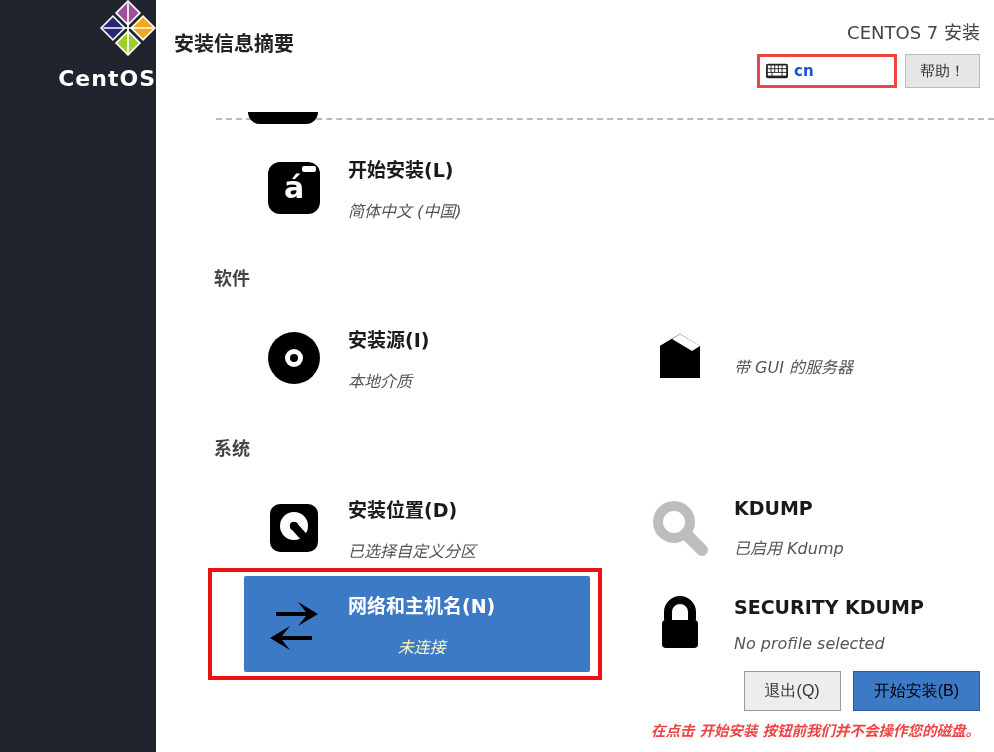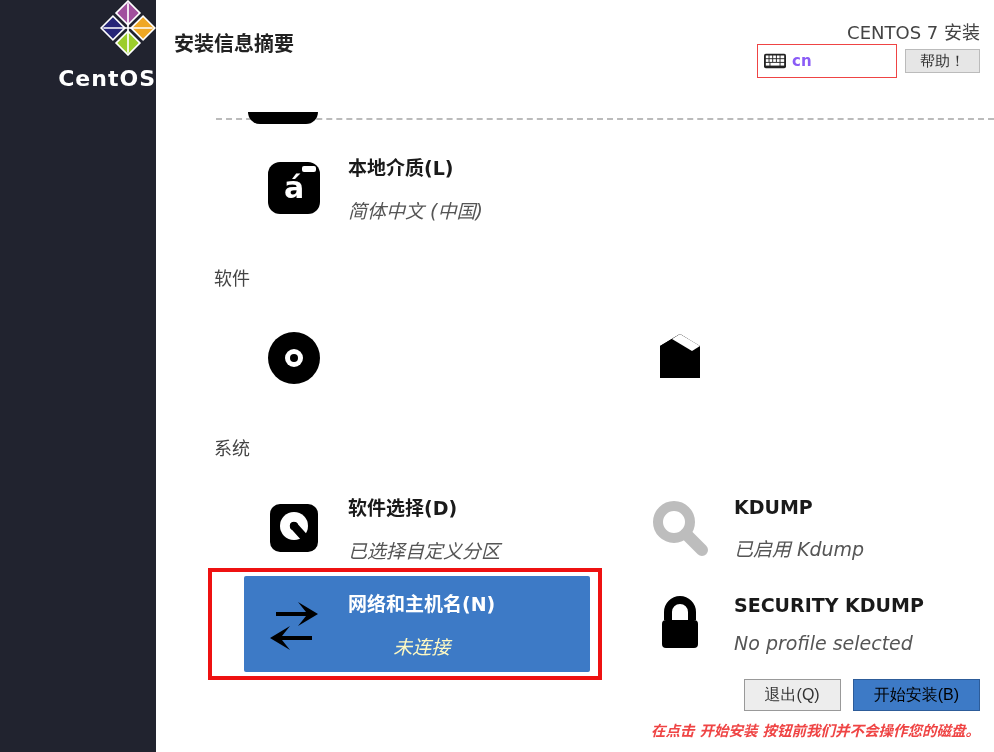--- a/index.html
+++ b/index.html
@@ -20,81 +20,81 @@
     flex: 1; background: #fff; position: relative;
     border-radius: 0;
     display: flex; flex-direction: column;
   }
 
   .header {
     display: flex; align-items: flex-start; padding: 18px 14px 0 18px;
     height: 112px;
   }
   .header .title { font-size: 20px; font-weight: 700; color: #222; margin-top: 10px; }
-  .header .right { margin-left: auto; display: flex; flex-direction: column; align-items: flex-end; gap: 0; }
+  .header .right { margin-left: auto; display: flex; flex-direction: column; align-items: flex-end; gap: 10px; }
   .header .product { font-size: 18px; color: #444; }
   .header .tools { display: flex; align-items: center; gap: 8px; }
   .kbd-ind {
-    background: #fff; border: 1px solid #ef4444; height: 34px; padding: 0 10px 0 6px;
-    display: flex; align-items: center; gap: 6px; font-size: 15px; color: #8b5cf6;
+    background: #fff; border: 3px solid #ef4444; height: 34px; padding: 0 10px 0 6px;
+    display: flex; align-items: center; gap: 6px; font-size: 15px; color: #1d4ed8;
     width: 140px;
   }
   .kbd-ind .kbd-icon { width: 22px; height: 16px; }
   .help-btn {
-    height: 24px; background: #e6e6e6; border: 1px solid #bbb; padding: 0 14px;
+    height: 34px; background: #e6e6e6; border: 1px solid #bbb; padding: 0 14px;
     font-size: 15px; color: #333; cursor: pointer;
   }
 
   .content {
     flex: 1; overflow: hidden; position: relative;
     padding: 0 18px 0 48px;
   }
 
   .cut-icon {
     position: absolute; left: 92px; top: 0;
     width: 70px; height: 12px;
     background: #000;
     border-radius: 0 0 20px 20px;
   }
   .cut-dash {
     position: absolute; left: 60px; right: 0; top: 6px;
     border-top: 2px dashed #bbb;
   }
 
-  .section-title { font-size: 18px; font-weight: 400; color: #444; margin: 28px 0 20px 10px; }
+  .section-title { font-size: 18px; font-weight: 700; color: #444; margin: 28px 0 20px 10px; }
 
   .grid { display: flex; gap: 40px; }
   .col { flex: 1; display: flex; flex-direction: column; gap: 0; }
 
   .spoke {
     display: flex; align-items: center; gap: 18px;
     padding: 12px 14px; border-radius: 2px;
     cursor: pointer;
     min-height: 80px;
   }
   .spoke .icon-wrap { width: 72px; height: 72px; display: flex; align-items: center; justify-content: center; }
   .spoke .icon-wrap svg { width: 64px; height: 64px; }
   .spoke .texts .label { font-size: 19px; font-weight: 700; color: #1a1a1a; }
-  .spoke .texts .status { font-size: 19px; font-style: italic; color: #555; margin-top: 16px; }
+  .spoke .texts .status { font-size: 16px; font-style: italic; color: #555; margin-top: 16px; }
 
   .spoke.selected { background: #3d7ac6; text-align: center; }
   .spoke.selected .label { color: #fff; }
   .spoke.selected .status { color: #fef9c3; }
 
   .highlight-box {
     position: absolute; border: 4px solid #e11; pointer-events: none;
   }
 
   .footer {
     position: absolute; right: 14px; bottom: 12px; left: 200px;
     display: flex; flex-direction: column; align-items: flex-end; gap: 8px;
   }
   .footer .buttons { display: flex; gap: 12px; }
   .btn {
-    height: 32px; padding: 0 20px; font-size: 16px; border: 1px solid #999;
+    height: 40px; padding: 0 20px; font-size: 16px; border: 1px solid #999;
     background: #ededed; color: #333; cursor: pointer;
   }
   .btn.primary { background: #3d7ac6; color: #000000; border-color: #2d5c99; }
   .footer .hint { font-size: 14.5px; color: #ef4444; font-style: italic; font-weight: bold; }
 
 </style>
 </head>
 <body>
 
 <div class="root">
@@ -159,72 +159,77 @@
         <div class="col">
           <div class="spoke">
             <div class="icon-wrap">
               <svg viewBox="0 0 64 64">
                   <rect x="6" y="6" width="52" height="52" rx="12" fill="#000"></rect>
                   <text x="32" y="42" text-anchor="middle" font-size="30" fill="#fff" font-weight="700">á</text>
                   <rect x="40" y="10" width="14" height="6" rx="2" fill="#fff"></rect>
                 </svg>
             </div>
             <div class="texts">
-              <div class="label">本地介质(L)</div>
+              <div class="label">开始安装(L)</div>
               <div class="status">简体中文 (中国)</div>
             </div>
           </div>
         </div>
         <div class="col"></div>
       </div>
 
       <div class="section-title">软件</div>
       <div class="grid" style="margin-left:40px">
         <div class="col">
           <div class="spoke">
             <div class="icon-wrap">
               <svg viewBox="0 0 64 64">
                   <circle cx="32" cy="32" r="26" fill="#000"></circle>
                   <circle cx="32" cy="32" r="9" fill="#fff"></circle>
                   <circle cx="32" cy="32" r="4" fill="#000"></circle>
                 </svg>
+            </div>
+            <div class="texts">
+              <div class="label">安装源(I)</div>
+              <div class="status">本地介质</div>
             </div>
           </div>
         </div>
         <div class="col">
           <div class="spoke">
             <div class="icon-wrap">
               <svg viewBox="0 0 64 64">
                   <path d="M12 20 L32 8 L52 20 V52 H12 Z" fill="#000"></path>
                   <path d="M12 20 L32 8 L40 13 L20 25 Z" fill="#000"></path>
                   <path d="M12 20 L20 25 V33 L12 28 Z" fill="#fff" opacity="0"></path>
                   <path d="M32 8 L52 20 L44 25 L24 13 Z" fill="#fff"></path>
                 </svg>
             </div>
             <div class="texts">
+              <div class="status">带 GUI 的服务器</div>
             </div>
           </div>
         </div>
       </div>
 
       <div class="section-title">系统</div>
       <div class="grid" style="margin-left:40px; position:relative;">
         <div class="col">
           <div class="spoke">
             <div class="icon-wrap">
               <svg viewBox="0 0 64 64">
                   <rect x="8" y="8" width="48" height="48" rx="10" fill="#000"></rect>
                   <circle cx="32" cy="30" r="14" fill="#fff"></circle>
                   <circle cx="32" cy="30" r="4" fill="#000"></circle>
                   <path d="M32 30 L50 50" stroke="#000" stroke-width="8" stroke-linecap="round"></path>
                   <circle cx="32" cy="30" r="4" fill="#000"></circle>
                 </svg>
             </div>
             <div class="texts">
-              <div class="label">软件选择(D)</div>
+              <div class="label">安装位置(D)</div>
               <div class="status">已选择自定义分区</div>
             </div>
           </div>
           <div class="spoke selected" id="network-spoke">
             <div class="icon-wrap">
               <svg viewBox="0 0 64 64">
                 <path d="M14 24 H44 L36 14 L56 26 L36 38 L44 28 H14 Z" fill="#000" transform="translate(0,-4)"></path>
                 <path d="M50 44 H20 L28 34 L8 46 L28 58 L20 48 H50 Z" fill="#000" transform="translate(0,0)"></path>
               </svg>
             </div>

